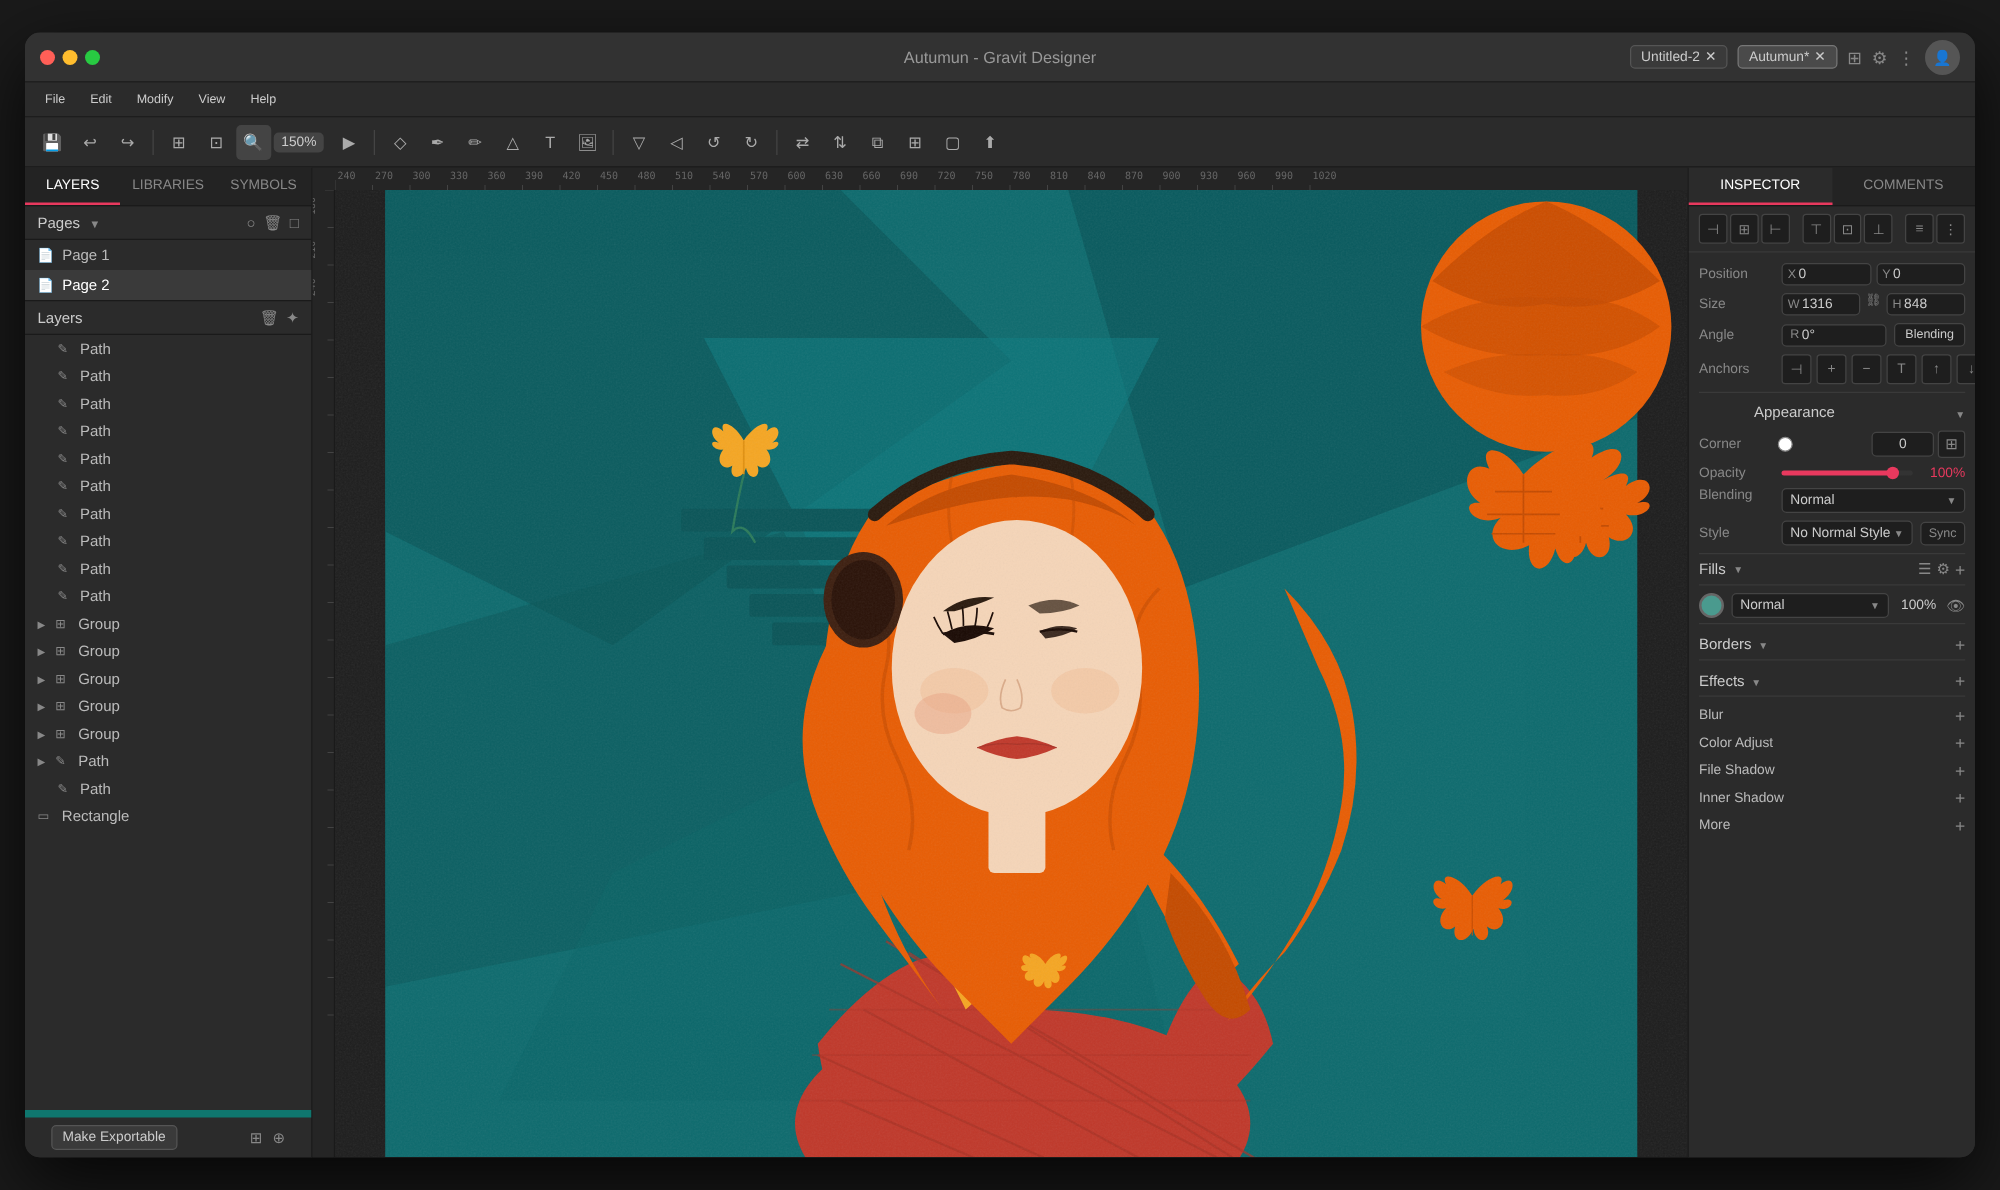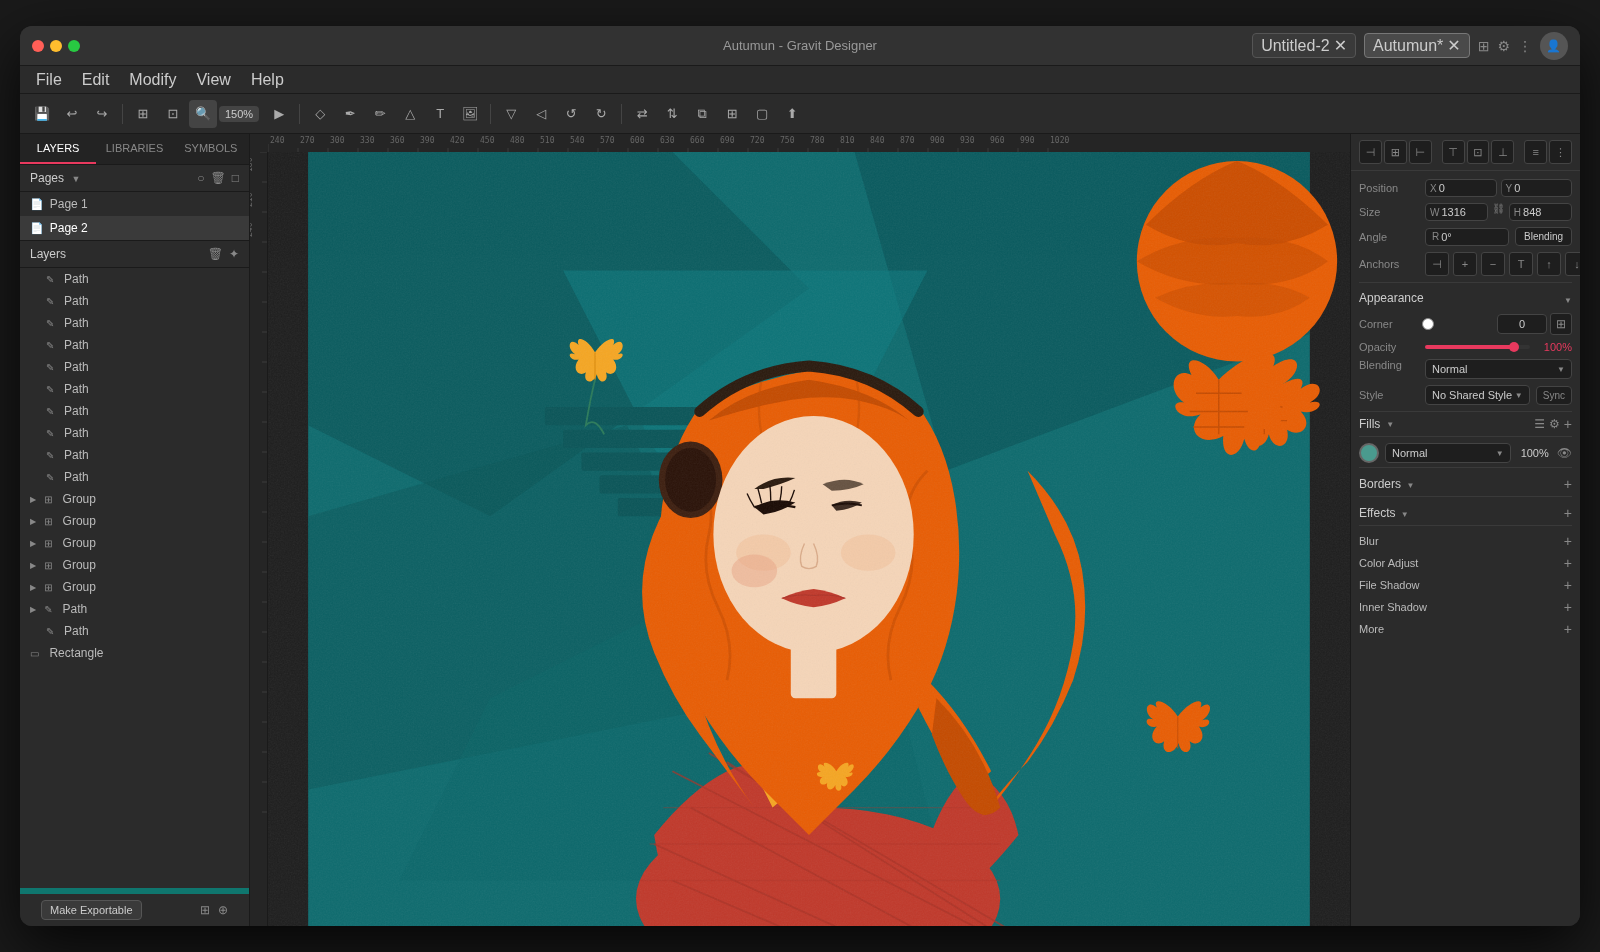--- a/index.html
+++ b/index.html
@@ -82,21 +82,21 @@
       align-items: center;
       padding: 0 8px;
       gap: 4px;
       flex-shrink: 0;
       border-bottom: 1px solid #1a1a1a;
     }
 
     .menu-item {
       padding: 3px 8px;
       color: #ccc;
-      font-size: 16px;
+      font-size: 10px;
       cursor: pointer;
       border-radius: 4px;
     }
 
     
     .toolbar {
       height: 40px;
       background: #2b2b2b;
       display: flex;
       align-items: center;
@@ -133,21 +133,21 @@
       border-radius: 4px;
       font-size: 11px;
       margin-right: 4px;
     }
 
     .tab-pill {
       background: #3a3a3a;
       border: 1px solid #555;
       border-radius: 4px;
       padding: 2px 8px;
-      font-size: 16px;
+      font-size: 11px;
       color: #ccc;
       display: flex;
       align-items: center;
       gap: 4px;
     }
 
     
     .main-layout {
       display: flex;
       flex: 1;
@@ -352,20 +352,21 @@
       gap: 4px;
       flex: 1;
     }
 
     .section-header {
       display: flex;
       align-items: flex-end;
       padding: 4px 0;
       margin-bottom: 4px;
       cursor: pointer;
+      margin-left: 44px;
     }
 
     .section-title {
       font-size: 12px;
       color: #ccc;
       flex: 1;
     }
 
     .corner-row {
       display: flex;
@@ -1025,20 +1026,24 @@
               <feBlend in="SourceGraphic" mode="multiply"></feBlend>
             </filter>
             <rect width="1100" height="850" fill="transparent" filter="url(#noise)" opacity="0.08"></rect>
           </svg>
         </div>
       </div>
     </div>
 
     <div class="right-panel">
 
+      <div class="inspector-tabs">
+        <div class="inspector-tab active">INSPECTOR</div>
+        <div class="inspector-tab">COMMENTS</div>
+      </div>
 
       <div style="display:flex;justify-content:center;gap:2px;padding:6px 8px;border-bottom:1px solid #3a3a3a;">
         <div class="align-btn" title="Align Left">⊣</div>
         <div class="align-btn" title="Align Center H">⊞</div>
         <div class="align-btn" title="Align Right">⊢</div>
         <div style="width:6px;"></div>
         <div class="align-btn" title="Align Top">⊤</div>
         <div class="align-btn" title="Align Center V">⊡</div>
         <div class="align-btn" title="Align Bottom">⊥</div>
         <div style="width:6px;"></div>
@@ -1126,21 +1131,21 @@
           <span class="prop-label">Blending</span>
           <div class="dropdown-select">
             <span>Normal</span>
             <span class="chevron-down">▼</span>
           </div>
         </div>
 
         <div class="style-row">
           <span class="prop-label">Style</span>
           <div class="dropdown-select" style="flex:1;">
-            <span>No Shared Style</span>
+            <span>No Normal Style</span>
             <span class="chevron-down">▼</span>
           </div>
           <button class="sync-btn">Sync</button>
         </div>
 
         <div class="separator-line"></div>
 
         <div class="fills-header">
           <span class="fills-title">
             <span>Fills</span>

